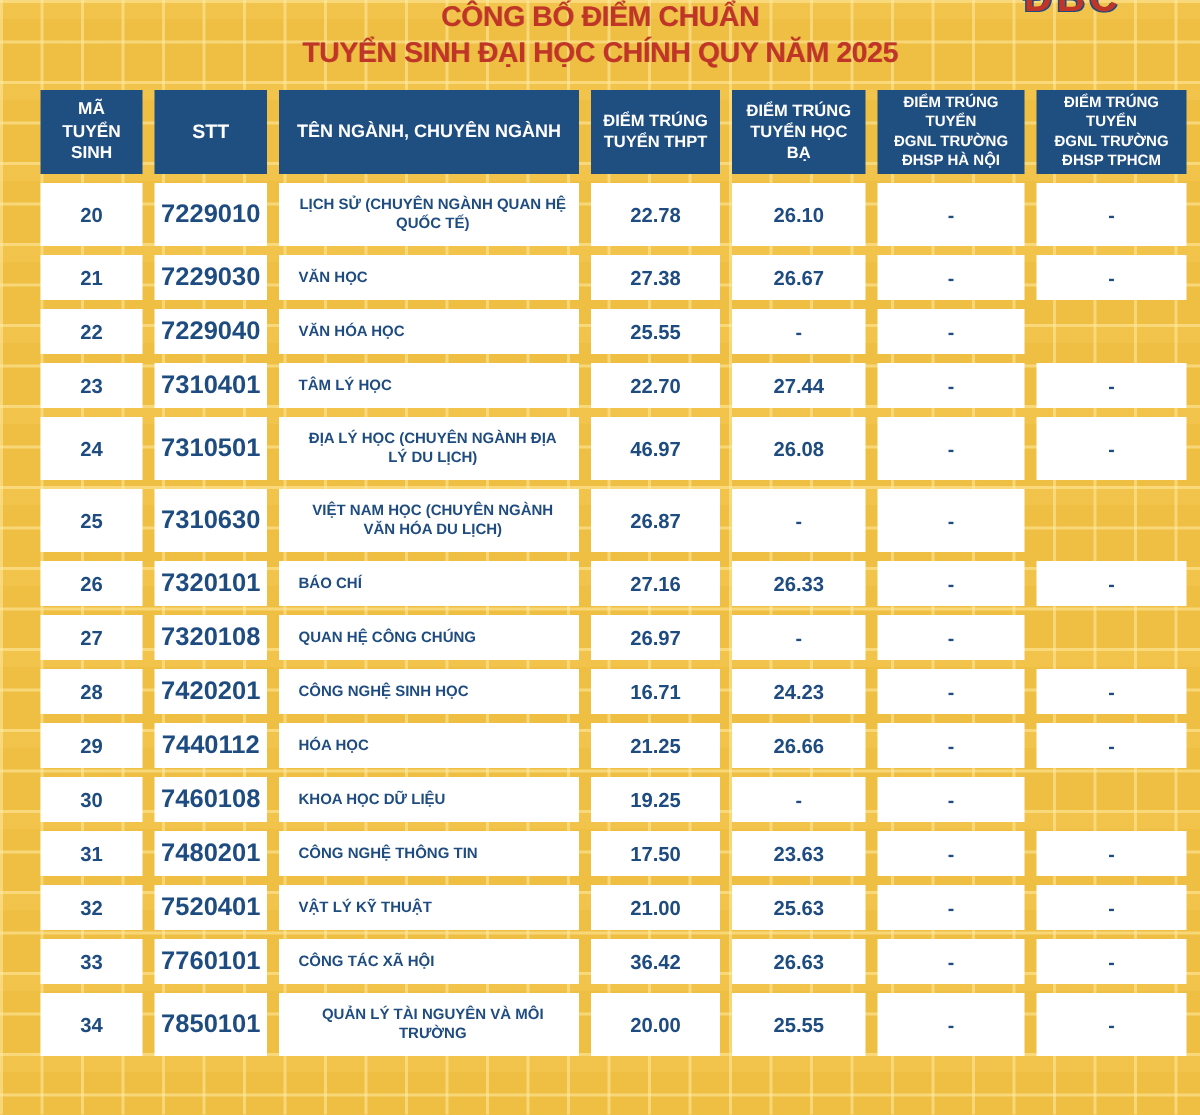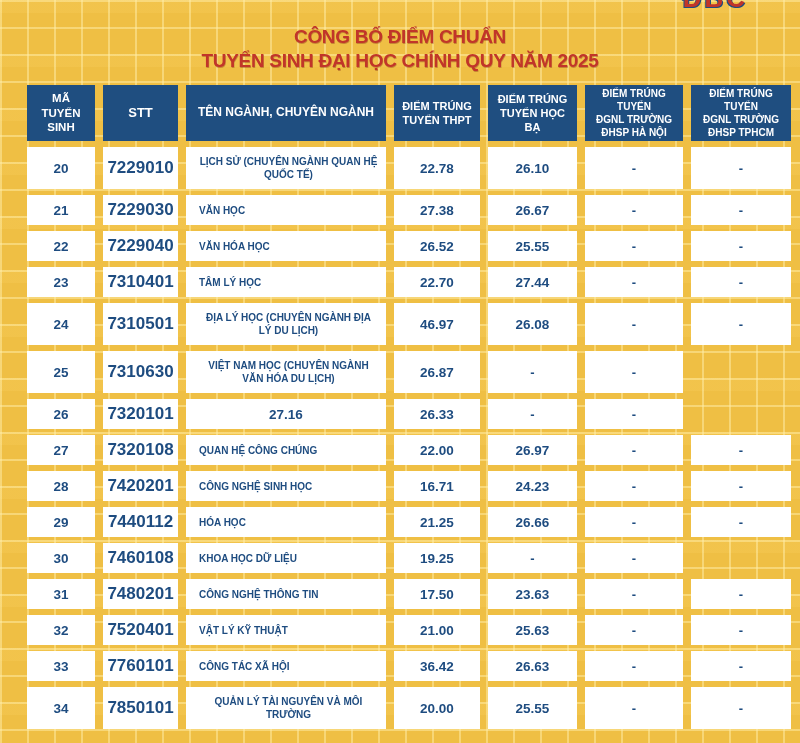--- a/index.html
+++ b/index.html
@@ -11,21 +11,21 @@
       linear-gradient(rgba(255,238,170,0.50) 2px, rgba(255,255,255,0) 2px),
       linear-gradient(90deg, rgba(255,238,170,0.50) 2px, rgba(255,255,255,0) 2px),
       linear-gradient(rgba(246,205,90,0.35) 13px, rgba(255,255,255,0) 13px);
     background-size:27px 27px, 27px 27px, 54px 54px;
   }
   .logo-frag{
     position:absolute;top:-17px;right:52px;
     font-size:26px;font-weight:bold;color:#C13529;letter-spacing:3px;
     text-shadow:1px 1px 0 #1E4C80, -1px 1px 0 #1E4C80;
   }
-  .title-wrap{margin-top:25px;text-align:center;color:#C13529;font-weight:bold;}
+  .title-wrap{margin-top:0;text-align:center;color:#C13529;font-weight:bold;}
   .title-l1{font-size:19px;line-height:24px;letter-spacing:-0.3px;
     text-shadow:0.5px 0.5px 0 rgba(120,30,20,0.35);}
   .title-l2{font-size:19px;line-height:24px;letter-spacing:-0.3px;
     text-shadow:0.5px 0.5px 0 rgba(120,30,20,0.35);}
   .table-wrap{
     margin:12px 0 0 27px;display:flex;flex-direction:column;row-gap:6px;
   }
   .grid-row{
     display:grid;
     grid-template-columns:68px 75px 200px 86px 89px 98px 100px;
@@ -92,21 +92,20 @@
     <div class="cell c1">7229030</div>
     <div class="cell c2">VĂN HỌC</div>
     <div class="cell c3">27.38</div>
     <div class="cell c4">26.67</div>
     <div class="cell c5">-</div>
     <div class="cell c6">-</div>
   </div><div class="grid-row">
     <div class="cell c0">22</div>
     <div class="cell c1">7229040</div>
     <div class="cell c2">VĂN HÓA HỌC</div>
-    <div class="cell c3">26.52</div>
     <div class="cell c4">25.55</div>
     <div class="cell c5">-</div>
     <div class="cell c6">-</div>
   </div><div class="grid-row">
     <div class="cell c0">23</div>
     <div class="cell c1">7310401</div>
     <div class="cell c2">TÂM LÝ HỌC</div>
     <div class="cell c3">22.70</div>
     <div class="cell c4">27.44</div>
     <div class="cell c5">-</div>
@@ -122,29 +121,29 @@
   </div><div class="grid-row">
     <div class="cell c0">25</div>
     <div class="cell c1">7310630</div>
     <div class="cell c2">VIỆT NAM HỌC (CHUYÊN NGÀNH VĂN HÓA DU LỊCH)</div>
     <div class="cell c3">26.87</div>
     <div class="cell c5">-</div>
     <div class="cell c6">-</div>
   </div><div class="grid-row">
     <div class="cell c0">26</div>
     <div class="cell c1">7320101</div>
+    <div class="cell c2">BÁO CHÍ</div>
     <div class="cell c3">27.16</div>
     <div class="cell c4">26.33</div>
     <div class="cell c5">-</div>
     <div class="cell c6">-</div>
   </div><div class="grid-row">
     <div class="cell c0">27</div>
     <div class="cell c1">7320108</div>
     <div class="cell c2">QUAN HỆ CÔNG CHÚNG</div>
-    <div class="cell c3">22.00</div>
     <div class="cell c4">26.97</div>
     <div class="cell c5">-</div>
     <div class="cell c6">-</div>
   </div><div class="grid-row">
     <div class="cell c0">28</div>
     <div class="cell c1">7420201</div>
     <div class="cell c2">CÔNG NGHỆ SINH HỌC</div>
     <div class="cell c3">16.71</div>
     <div class="cell c4">24.23</div>
     <div class="cell c5">-</div>

